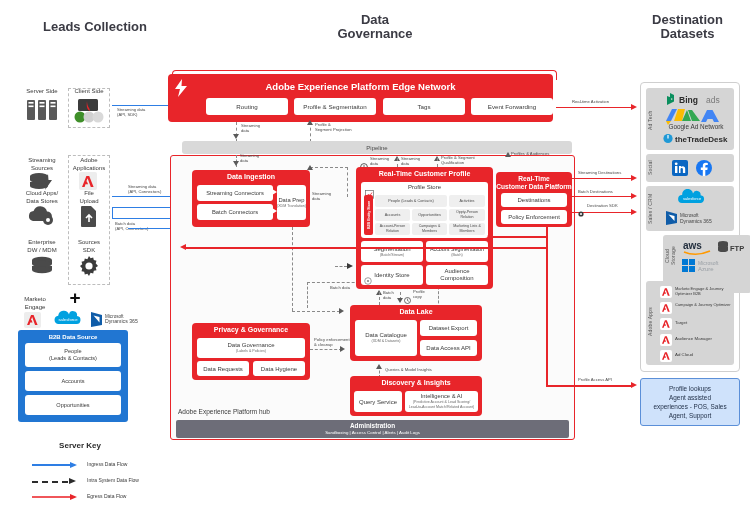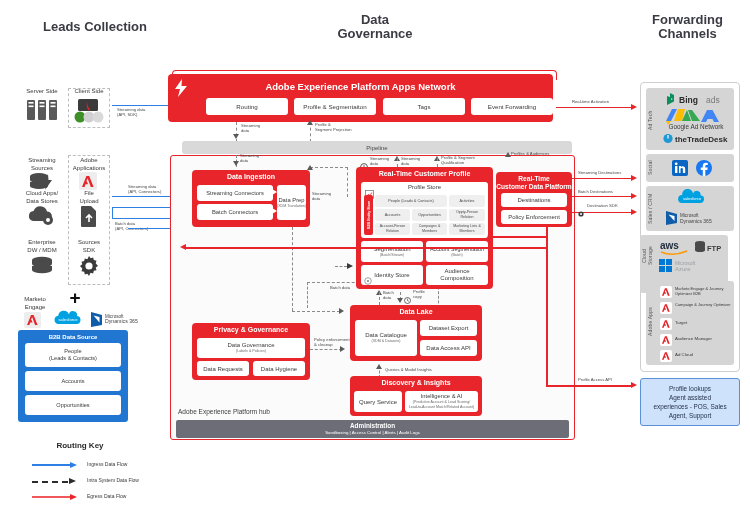--- a/index.html
+++ b/index.html
@@ -49,22 +49,22 @@
 <body>
 
 <div class="abs col-title" style="left:35px;top:20px;width:120px;text-align:center;">
   <span>Leads Collection</span>
 </div>
 <div class="abs col-title" style="left:315px;top:13px;width:120px;text-align:center;">
   <div>Data</div>
   <div>Governance</div>
 </div>
 <div class="abs col-title" style="left:630px;top:13px;width:115px;text-align:center;">
-  <div>Forwarding</div>
-  <div>Channels</div>
+  <div>Destination</div>
+  <div>Datasets</div>
 </div>
 
 <div class="abs dashbox" style="left:68px;top:88px;width:42px;height:40px;"></div>
 <div class="abs dashbox" style="left:68px;top:155px;width:42px;height:130px;"></div>
 
 <div class="abs icon-lbl" style="left:18px;top:88px;width:48px;">
   <span>Server Side</span>
 </div>
 <div class="abs" style="left:26px;top:98px;width:32px;height:24px;">
   <svg width="32" height="24" viewBox="0 0 32 24">
@@ -202,21 +202,21 @@
 <div class="abs b2b" style="left:18px;top:330px;width:110px;height:92px;">
   <div class="ctr" style="height:13px;color:#fff;font-size:6px;font-weight:bold;">B2B Data Source</div>
   <div class="whitechip ctr" style="margin:0 7px 4px;height:24px;flex-direction:column;font-size:5.6px;line-height:7px;">
     <span>People</span>
     <span>(Leads &amp; Contacts)</span>
   </div>
   <div class="whitechip ctr" style="margin:0 7px 4px;height:20px;font-size:5.6px;">Accounts</div>
   <div class="whitechip ctr" style="margin:0 7px 4px;height:20px;font-size:5.6px;">Opportunities</div>
 </div>
 
-<div class="abs key-title" style="left:30px;top:441px;width:100px;">Routing Key</div>
+<div class="abs key-title" style="left:30px;top:441px;width:100px;">Server Key</div>
 <div class="abs" style="left:32px;top:459px;width:150px;height:12px;">
   <div class="abs hline blue" style="left:0;top:5px;width:38px;height:2px;"></div>
   <div class="abs arrow-r" style="left:38px;top:2.5px;border-left:7px solid #2e7ee4;"></div>
   <div class="abs key-lbl" style="left:55px;top:2px;">Ingress Data Flow</div>
 </div>
 <div class="abs" style="left:32px;top:475px;width:150px;height:12px;">
   <div class="abs dash-h" style="left:0;top:6px;width:36px;border-top:2px dashed #2b2b2b;"></div>
   <div class="abs arrow-r" style="left:37px;top:2.5px;border-left:7px solid #2b2b2b;"></div>
   <div class="abs key-lbl" style="left:55px;top:2px;">Intra System Data Flow</div>
 </div>
@@ -251,21 +251,21 @@
 <div class="abs hline blue" style="left:128px;top:228px;width:68px;"></div>
 <div class="abs arrow-r" style="left:196px;top:225px;border-left:6px solid #2e7ee4;"></div>
 
 <div class="abs" style="left:172px;top:70px;width:385px;height:10px;border:1.2px solid #e8252a;border-bottom:none;border-radius:4px 4px 0 0;"></div>
 <div class="abs redbox" style="left:168px;top:74px;width:385px;height:48px;">
   <div class="abs" style="left:6px;top:5px;width:14px;height:18px;">
     <svg width="14" height="18" viewBox="0 0 14 18">
         <path d="M8 0 L1 10 H6 L4 18 L13 7 H7.5 Z" fill="#fff"></path>
       </svg>
   </div>
-  <div class="abs redbox-hdr" style="left:0;top:7px;width:385px;font-size:9.5px;">Adobe Experience Platform Apps Network</div>
+  <div class="abs redbox-hdr" style="left:0;top:7px;width:385px;font-size:9.5px;">Adobe Experience Platform Edge Network</div>
   <div class="abs whitechip ctr" style="left:38px;top:24px;width:82px;height:17px;font-size:6.2px;">Routing</div>
   <div class="abs whitechip ctr" style="left:126px;top:24px;width:82px;height:17px;font-size:6.2px;">Profile &amp; Segmentaiton</div>
   <div class="abs whitechip ctr" style="left:215px;top:24px;width:82px;height:17px;font-size:6.2px;">Tags</div>
   <div class="abs whitechip ctr" style="left:303px;top:24px;width:82px;height:17px;font-size:6.2px;">Event Forwarding</div>
 </div>
 
 <div class="abs hline" style="left:556px;top:107px;width:76px;background:#e8252a;"></div>
 <div class="abs arrow-r" style="left:631px;top:104px;border-left:6px solid #e8252a;"></div>
 <div class="abs flowlbl" style="left:572px;top:99px;">
   <span>Real-time Activation</span>
@@ -572,21 +572,21 @@
   <div class="abs" style="left:18px;top:23px;width:66px;height:18px;">
     <svg width="66" height="18" viewBox="0 0 66 18">
       <path d="M2 2 L13 5 L13 14 L2 16 Z" fill="#0f5ca8"></path>
         <path d="M4.5 5.5 L10.5 7 L10.5 12 Z" fill="#fff"></path>
       <text x="16" y="7.5" font-size="4.6" fill="#444" font-family="Liberation Sans, sans-serif">Microsoft</text>
       <text x="16" y="13.5" font-size="5" fill="#444" font-family="Liberation Sans, sans-serif">Dynamics 365</text>
     </svg>
   </div>
 </div>
 
-<div class="abs destgroup" style="left:640px;top:235px;width:88px;height:58px;">
+<div class="abs destgroup" style="left:663px;top:235px;width:88px;height:58px;">
   <div class="abs destlabel ctr" style="left:1px;top:4px;height:34px;">Cloud Storage</div>
   <div class="abs" style="left:18px;top:4px;width:34px;height:17px;">
     <svg width="34" height="17" viewBox="0 0 34 17">
       <text x="2" y="10" font-size="10" font-weight="bold" fill="#232f3e" font-family="Liberation Sans, sans-serif">aws</text>
       <path d="M3 13 q12 5 26 -1" stroke="#ff9900" stroke-width="1.6" fill="none"></path>
     </svg>
   </div>
   <div class="abs" style="left:54px;top:5px;width:30px;height:15px;">
     <svg width="30" height="15" viewBox="0 0 30 15">
         <g fill="#4a4a4a">

